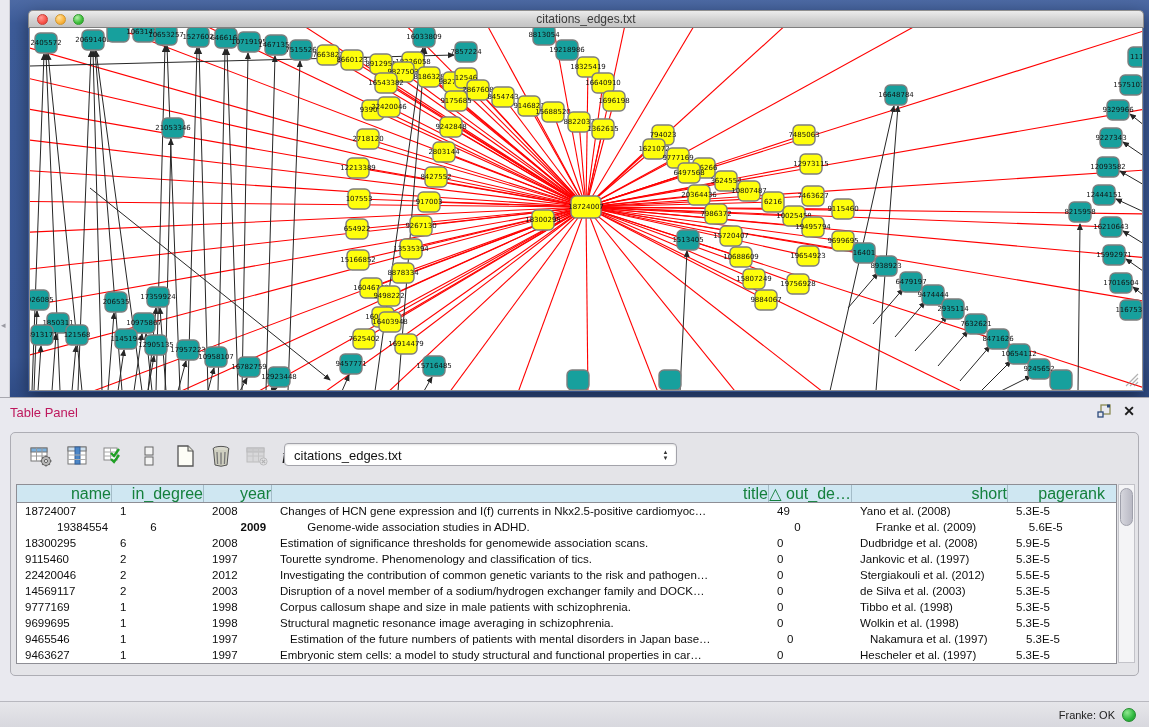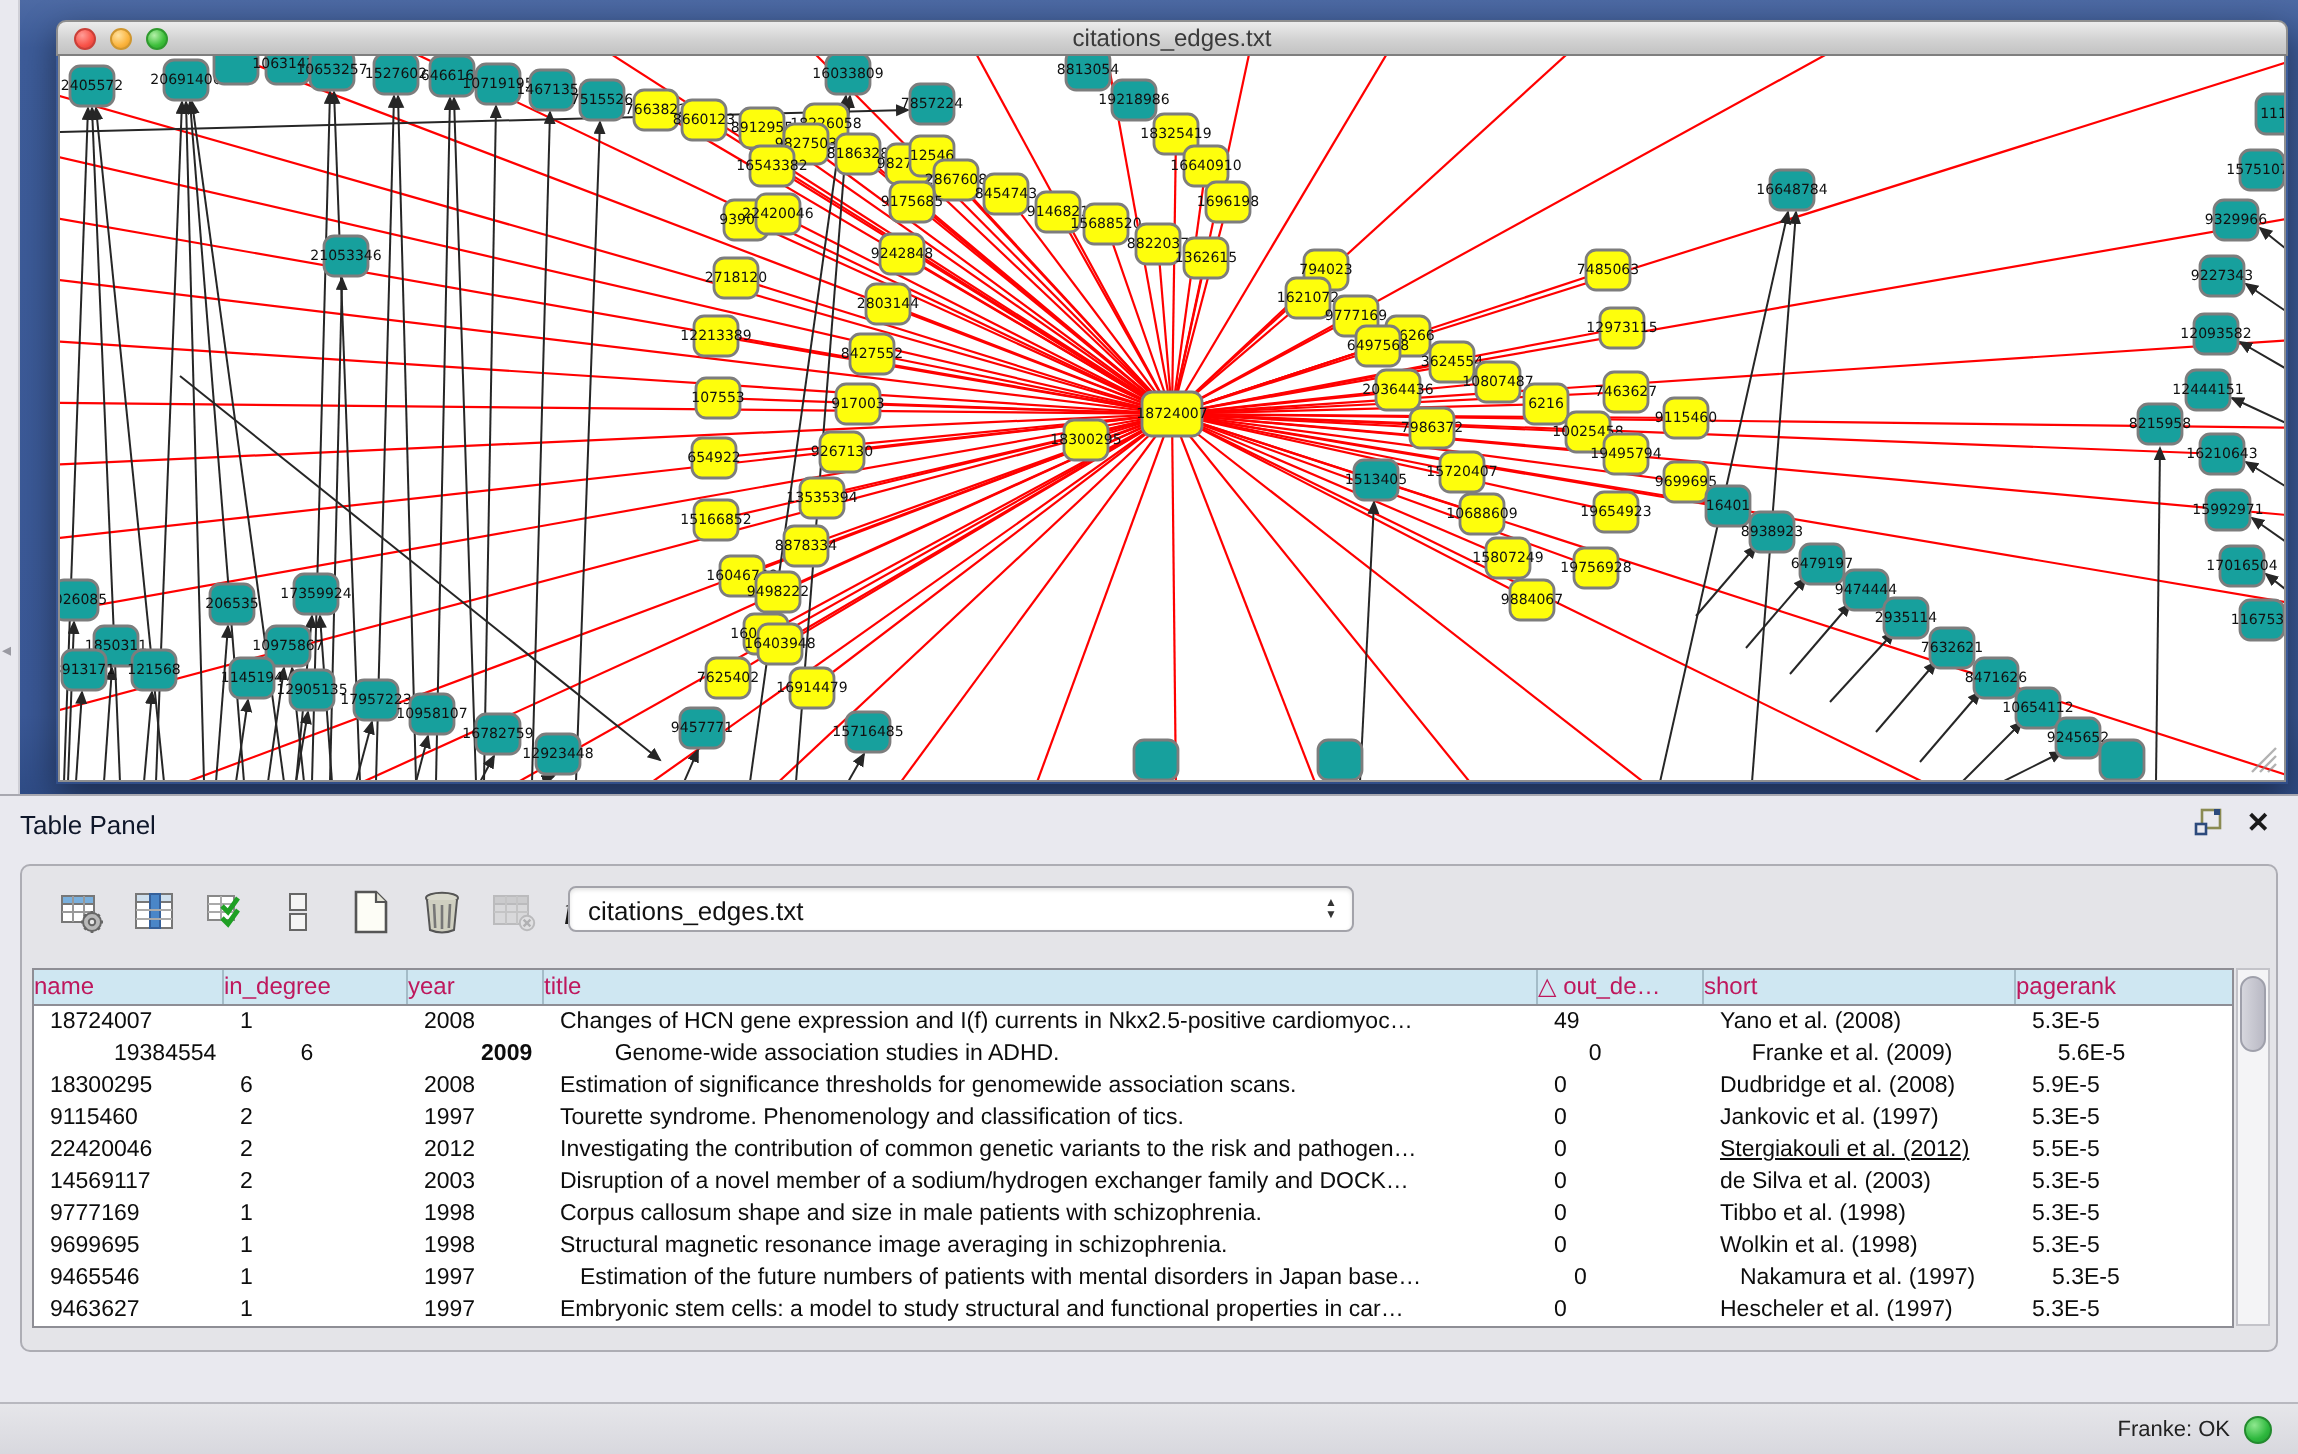--- a/index.html
+++ b/index.html
@@ -24,41 +24,41 @@
   .light.yellow{ background:radial-gradient(circle at 35% 30%, #ffe2a0, #fbb43d 60%, #df9527); border:1px solid #cf962f;}
   .light.green { background:radial-gradient(circle at 35% 30%, #b3f0a8, #3ebf3b 60%, #2b9e2b); border:1px solid #2f9a2e;}
   .gcanvas { position:absolute; left:1px; top:18px; width:1114px; height:363px; background:#ffffff;
     border:1px solid #8f8f8f; border-top:none; overflow:hidden; }
   .gcanvas svg { display:block; }
   .resize-grip { position:absolute; right:3px; bottom:3px; width:16px; height:16px; opacity:.65; }
 
   
   .tpanel { position:absolute; left:0; top:397px; width:1149px; height:330px; background:#e9e9ef; border-top:1px solid #a8a8b0; }
   .tp-head { position:relative; height:30px; }
-  .tp-title { position:absolute; left:10px; top:7px; font-size:13px; color:#0f172a; }
+  .tp-title { position:absolute; left:10px; top:7px; font-size:13px; color:#be185d; }
   .tp-icons { position:absolute; right:14px; top:6px; display:flex; gap:12px; align-items:center; }
   .tp-float { width:14px; height:14px; }
   .tp-close { font-size:14px; font-weight:bold; color:#1a1a1a; line-height:14px; cursor:default; }
 
   .tp-box { position:absolute; left:10px; top:34px; width:1129px; height:244px;
     background:#e4e4e8; border:1px solid #adadb4; border-radius:5px; }
 
   .toolbar { position:absolute; left:16px; top:8px; height:30px; display:flex; align-items:center; gap:8px; }
   .tbtn { width:28px; height:27px; display:flex; align-items:center; justify-content:center; border-radius:4px; }
   .fx { font-family:"Liberation Serif", serif; font-style:italic; font-weight:bold; font-size:14px; color:#1a1a1a; }
 
   .combo { position:absolute; left:273px; top:10px; width:393px; height:23px; background:#ffffff;
     border:1px solid #a3a3aa; border-radius:4px; box-shadow:inset 0 1px 2px rgba(0,0,0,.12); }
   .combo .val { position:absolute; left:9px; top:4px; font-size:13px; color:#111; }
   .combo .step { position:absolute; right:4px; top:2px; width:13px; height:17px; display:flex; flex-direction:column; align-items:center; justify-content:center; color:#333; }
   .combo .step span { font-size:6px; line-height:6px; }
 
   .ttable { position:absolute; left:5px; top:51px; width:1101px; }
   .thead { display:flex; height:19px; border:1px solid #8e8e95; background:#cfe7f2; }
-  .th { font-size:12px; color:#be185d; text-align:left; line-height:17px; border-right:1px solid #a4bcc8; overflow:hidden; white-space:nowrap; }
+  .th { font-size:16px; color:#15803d; text-align:right; line-height:17px; border-right:1px solid #a4bcc8; overflow:hidden; white-space:nowrap; }
   .th:last-child { border-right:none; }
   .tbody { background:#ffffff; border:1px solid #8e8e95; border-top:none; }
   .tr { display:flex; height:16px; }
   .td { font-size:11.5px; color:#0d0d0d; line-height:16px; padding-left:8px; overflow:hidden; white-space:nowrap; }
   .vscroll { position:absolute; left:1107px; top:51px; width:17px; height:179px; background:#f4f4f6; border:1px solid #c3c3c9; }
   .vthumb { position:absolute; left:1px; top:3px; width:13px; height:38px; border-radius:7px;
     background:linear-gradient(90deg,#d6d6dd,#b9b9c4); border:1px solid #9fa0ab; }
 
   .tabs { position:absolute; left:0; top:276px; width:100%; display:flex; justify-content:center; }
   .tabs:before { content:""; position:absolute; left:12px; right:12px; top:10px; height:1px; background:#bcbcc2; }
@@ -870,21 +870,21 @@
             <div class="td" style="width: 83px;">0</div>
             <div class="td" style="width: 156px;">Jankovic et al. (1997)</div>
             <div class="td" style="width: 97px;">5.3E-5</div>
           </div>
           <div class="tr">
             <div class="td" style="width: 95px;">22420046</div>
             <div class="td" style="width: 92px;">2</div>
             <div class="td" style="width: 68px;">2012</div>
             <div class="td" style="width: 497px;">Investigating the contribution of common genetic variants to the risk and pathogen…</div>
             <div class="td" style="width: 83px;">0</div>
-            <div class="td" style="width: 156px; text-decoration: underline;">Stergiakouli et al. (2012)</div>
+            <div class="td" style="width: 156px;">Stergiakouli et al. (2012)</div>
             <div class="td" style="width: 97px;">5.5E-5</div>
           </div>
           <div class="tr">
             <div class="td" style="width: 95px;">14569117</div>
             <div class="td" style="width: 92px;">2</div>
             <div class="td" style="width: 68px;">2003</div>
             <div class="td" style="width: 497px;">Disruption of a novel member of a sodium/hydrogen exchanger family and DOCK…</div>
             <div class="td" style="width: 83px;">0</div>
             <div class="td" style="width: 156px;">de Silva et al. (2003)</div>
             <div class="td" style="width: 97px;">5.3E-5</div>

